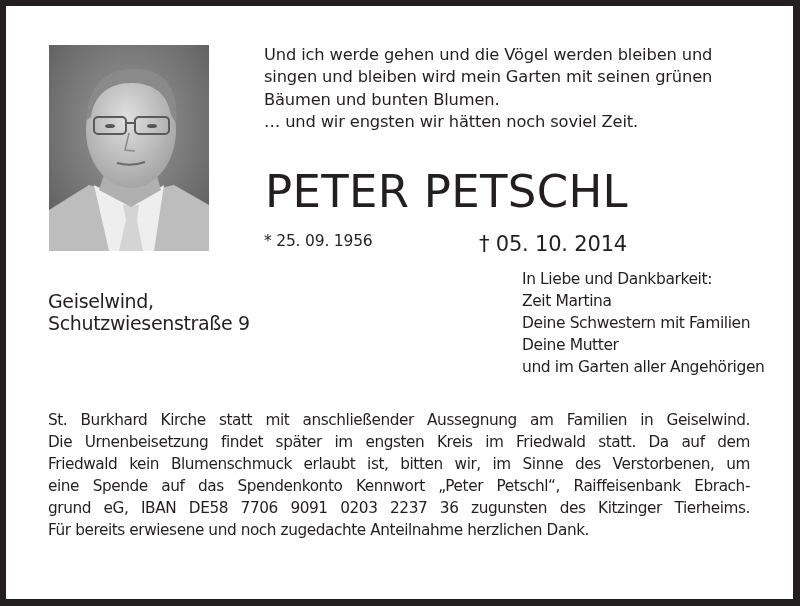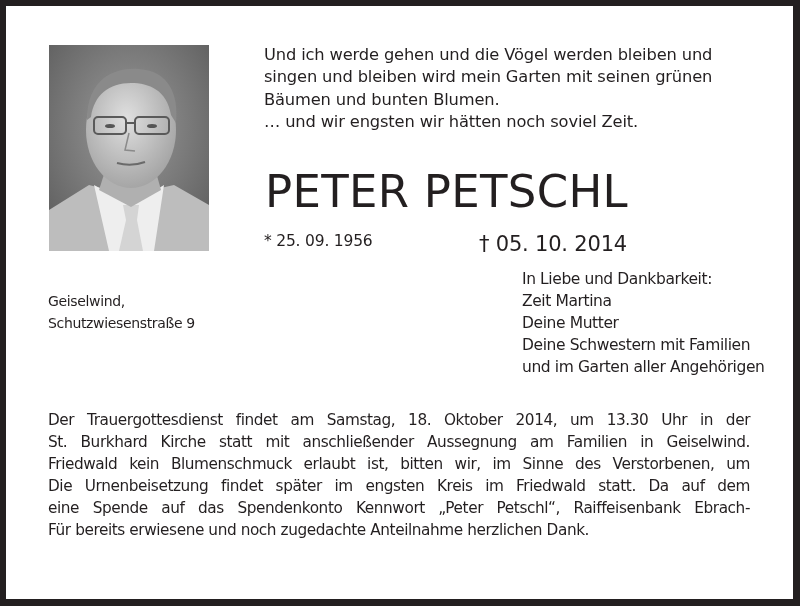--- a/index.html
+++ b/index.html
@@ -21,21 +21,21 @@
   .poem div { white-space: nowrap; }
   .name {
     position: absolute; left: 259px; top: 160px;
     font-size: 45px; line-height: 52px; letter-spacing: 0.3px; white-space: nowrap;
     font-weight: normal;
   }
   .born { position: absolute; left: 258px; top: 226px; font-size: 15.5px; letter-spacing: -0.2px; white-space: nowrap; }
   .died { position: absolute; left: 473px; top: 226px; font-size: 21px; letter-spacing: -0.2px; white-space: nowrap; }
   .address {
     position: absolute; left: 42px; top: 284px;
-    font-size: 14px; line-height: 22px; letter-spacing: -0.35px;
+    font-size: 19px; line-height: 22px; letter-spacing: -0.35px;
   }
   .address div, .mourners div { white-space: nowrap; }
   .mourners {
     position: absolute; left: 472px; top: 262px;
     font-size: 15.5px; line-height: 22px; letter-spacing: -0.4px; margin-left: 44px;
   }
   .notice {
     position: absolute; left: 42px; top: 403px; width: 702px;
     font-size: 15.3px; line-height: 22px; letter-spacing: -0.42px;
   }
@@ -97,27 +97,27 @@
   <div class="died">† 05. 10. 2014</div>
 
   <div class="address">
     <div>Geiselwind,</div>
     <div>Schutzwiesenstraße 9</div>
   </div>
 
   <div class="mourners">
     <div>In Liebe und Dankbarkeit:</div>
     <div>Zeit Martina</div>
+    <div>Deine Schwestern mit Familien</div>
     <div>Deine Mutter</div>
-    <div>Deine Schwestern mit Familien</div>
     <div>und im Garten aller Angehörigen</div>
   </div>
 
   <div class="notice">
-    <div>Der Trauergottesdienst findet am Samstag, 18. Oktober 2014, um 13.30 Uhr in der</div>
     <div>St. Burkhard Kirche statt mit anschließender Aussegnung am Familien in Geiselwind.</div>
+    <div>Die Urnenbeisetzung findet später im engsten Kreis im Friedwald statt. Da auf dem</div>
     <div>Friedwald kein Blumenschmuck erlaubt ist, bitten wir, im Sinne des Verstorbenen, um</div>
-    <div>Die Urnenbeisetzung findet später im engsten Kreis im Friedwald statt. Da auf dem</div>
     <div>eine Spende auf das Spendenkonto Kennwort „Peter Petschl“, Raiffeisenbank Ebrach-</div>
+    <div>grund eG, IBAN DE58 7706 9091 0203 2237 36 zugunsten des Kitzinger Tierheims.</div>
     <div class="last">Für bereits erwiesene und noch zugedachte Anteilnahme herzlichen Dank.</div>
   </div>
 
 </div>
 
 </body></html>

